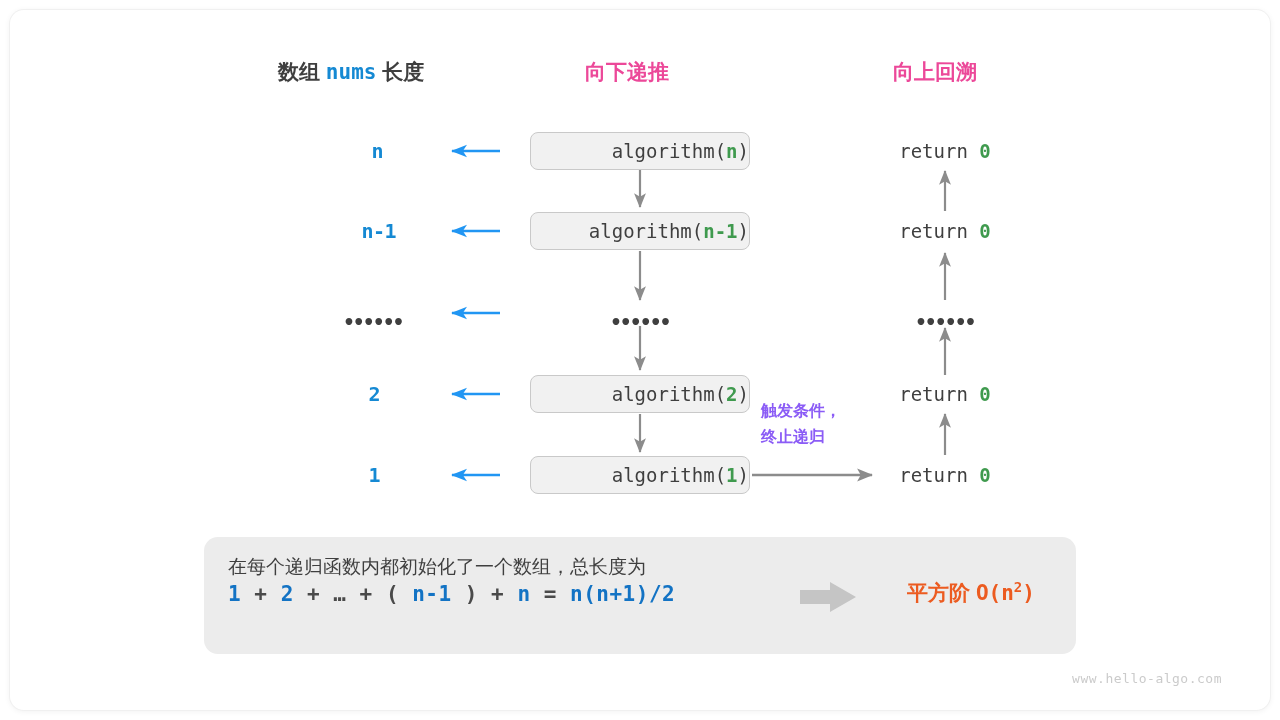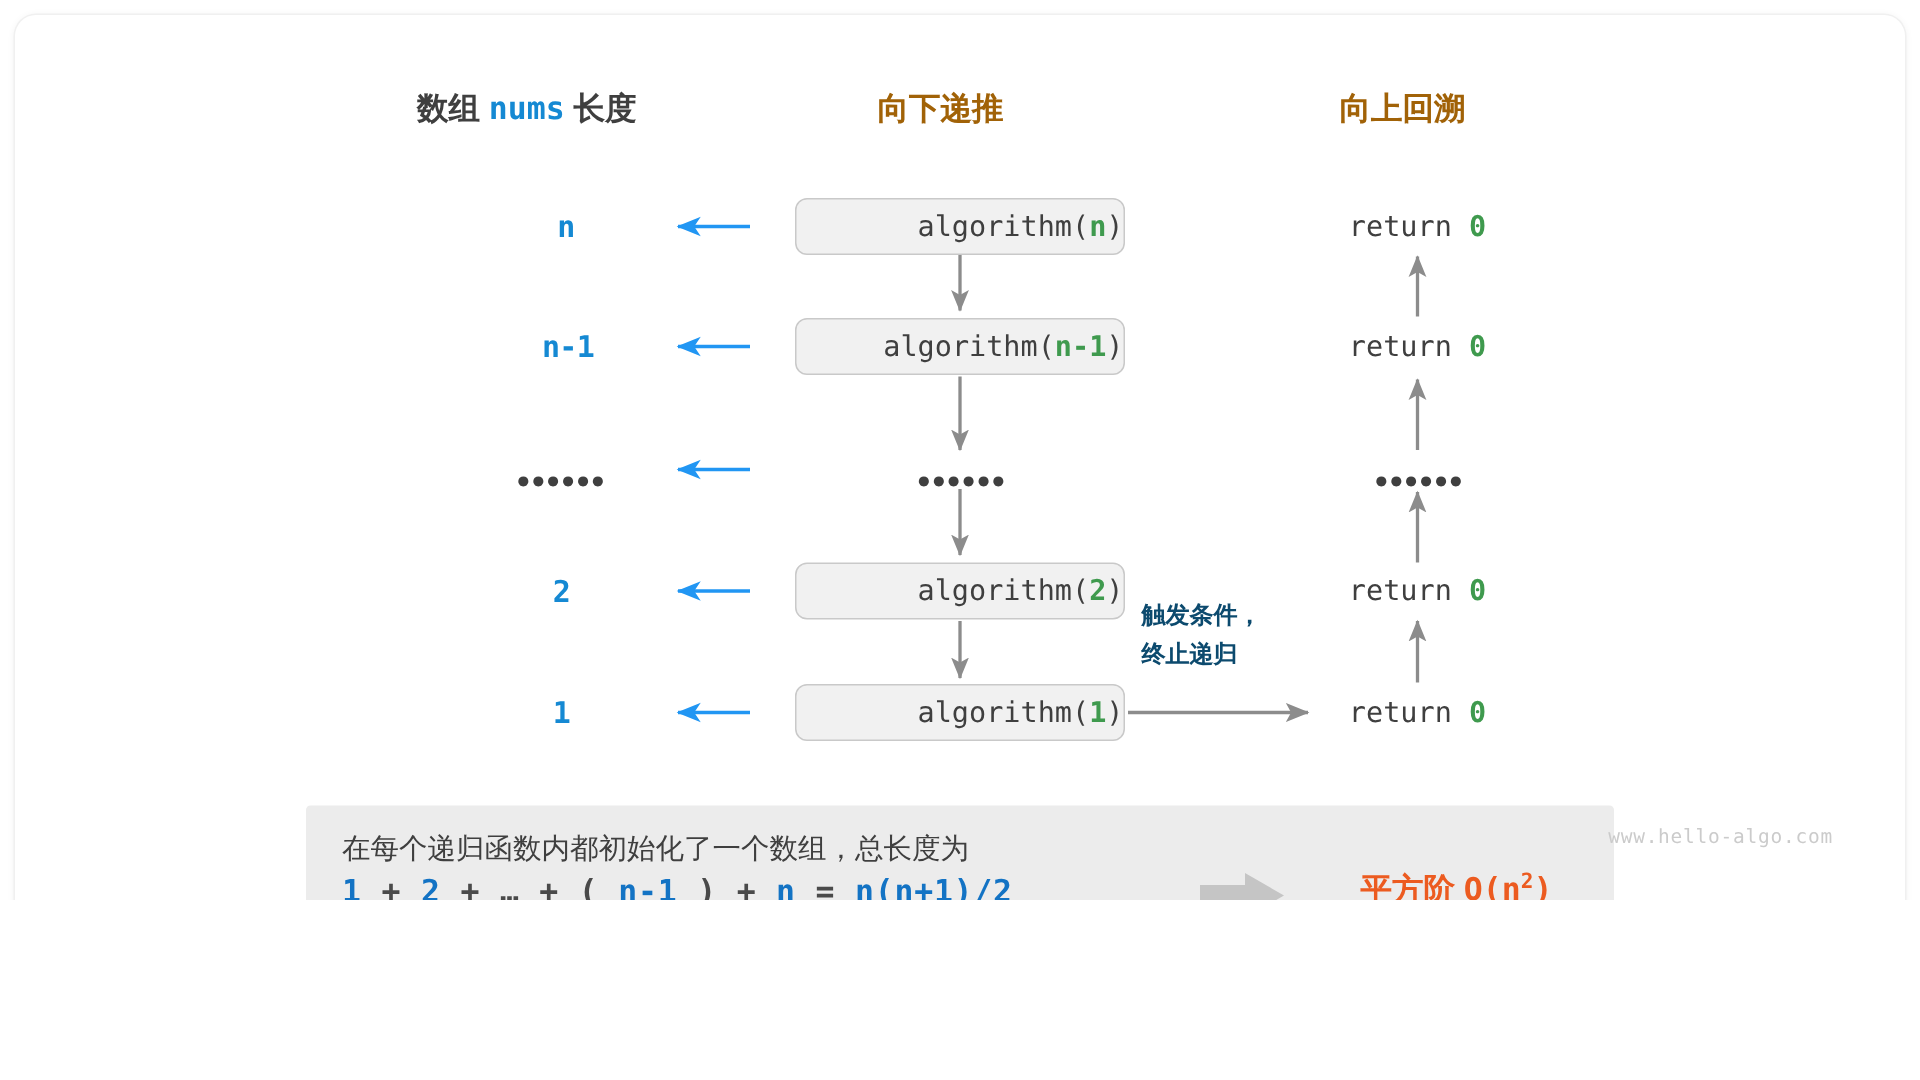--- a/index.html
+++ b/index.html
@@ -6,42 +6,42 @@
     margin: 0;
     padding: 0;
     background: #ffffff;
   }
   body {
     font-family: "Liberation Sans", "DejaVu Sans", sans-serif;
   }
   #canvas {
     position: relative;
     width: 1280px;
-    height: 600px;
+    height: 720px;
     background: #ffffff;
     overflow: hidden;
   }
   
   #frame {
     position: absolute;
     left: 10px;
     top: 10px;
     width: 1260px;
     height: 700px;
     border-radius: 14px;
     background: #ffffff;
     box-shadow: 0 0 0 1px #f0f0f0, 0 1px 6px rgba(0,0,0,0.07);
   }
 
   
   .col-header {
     position: absolute;
     font-weight: bold;
     font-size: 21px;
-    color: #a16207;
+    color: #ec4899;
     white-space: nowrap;
   }
   .col-header.dark { color: #3f3f3f; }
   .hdr-mono {
     font-family: "DejaVu Sans Mono", "Liberation Mono", monospace;
     color: #1589d3;
     font-weight: bold;
   }
 
   
@@ -97,34 +97,34 @@
     transform: translate(-50%, -50%);
     white-space: nowrap;
   }
   .ret-label .retval { color: #3f9a4e; font-weight: bold; }
 
   
   .note {
     position: absolute;
     font-weight: bold;
     font-size: 16px;
-    color: #0c4a6e;
+    color: #8b5cf6;
     line-height: 1.65;
     white-space: nowrap;
   }
 
   
   #summary {
     position: absolute;
     left: 204px;
     top: 537px;
     width: 872px;
     height: 117px;
     background: #ececec;
-    border-radius: 3px;
+    border-radius: 14px;
     box-sizing: border-box;
     padding-left: 12px;
   }
   #summary-text {
     position: absolute;
     left: 24px;
     top: 16px;
     width: 580px;
   }
   .sum-line1 {

